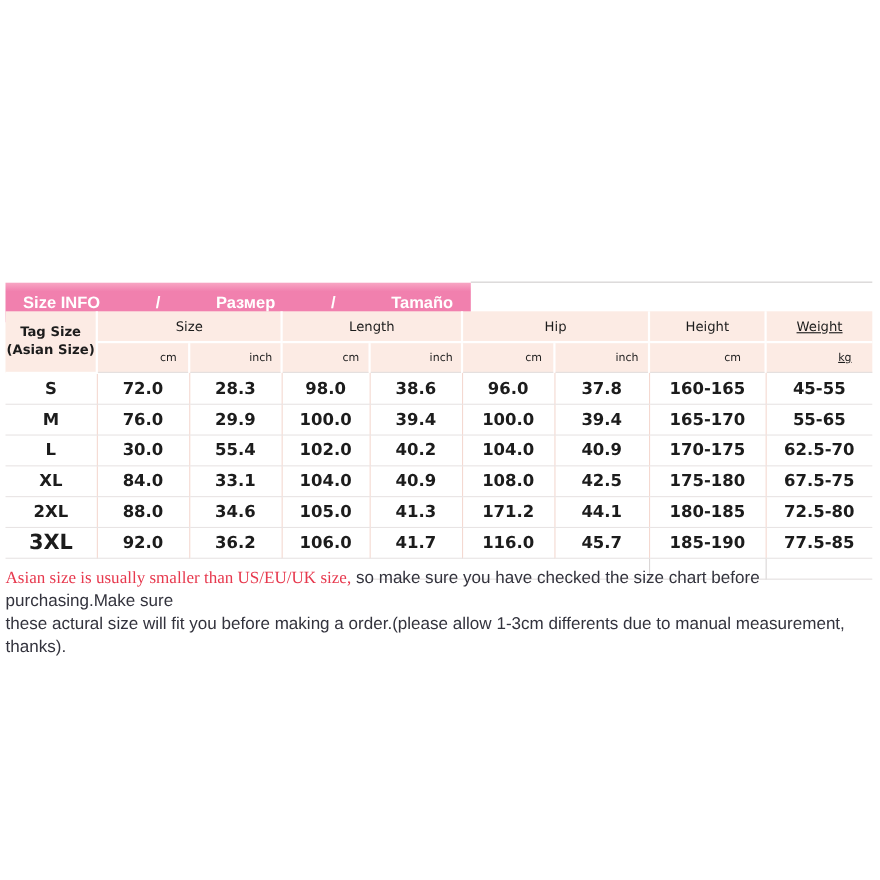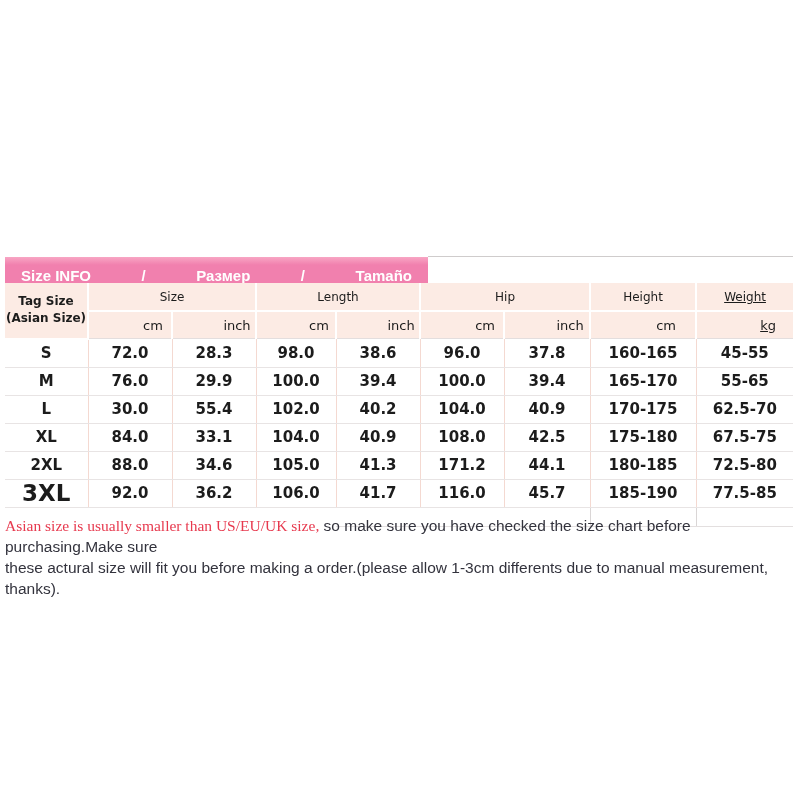--- a/index.html
+++ b/index.html
@@ -28,34 +28,34 @@
     color:#1c1c1c;
   }
   .size-table th,.size-table td{padding:0;text-align:center;vertical-align:middle;}
   
   .size-table th{
     background:#fcebe4;font-weight:normal;
     border-right:2px solid #ffffff;
   }
   .size-table th:last-child{border-right:none;text-decoration:underline;}
   .size-table tr.group-row th{height:27px;font-size:12px;border-bottom:2px solid #ffffff;}
-  .size-table tr.unit-row th{height:26px;font-size:13px;padding-left:46px;}
+  .size-table tr.unit-row th{height:26px;font-size:10px;padding-left:46px;}
   .size-table th.corner{
     font-weight:bold;font-size:15px;line-height:17px;border-bottom:none;
   }
   
   .size-table td{
     height:27px;background:#ffffff;font-weight:bold;font-size:15px;
     border-right:1px solid #f4d9d1;
     border-bottom:1px solid #e8e4e4;
   }
   .size-table td:last-child{border-right:none;}
   .size-table tbody tr:first-child td{border-top:1px solid #e3dede;}
   td.size-cell{font-size:15px;}
-  td.size-3xl{font-size:23px;}
+  td.size-3xl{font-size:19px;}
   
   .size-table tr.empty-row td{
     height:18px;border-right:none;border-bottom:none;background:#ffffff;
   }
   .size-table tr.empty-row td:nth-child(n+5){border-bottom:1px solid #e3dfdf;}
   .size-table tr.empty-row td:nth-child(8){
     border-left:1px solid #dad6d6;border-right:1px solid #dad6d6;
   }
   
   .note{

